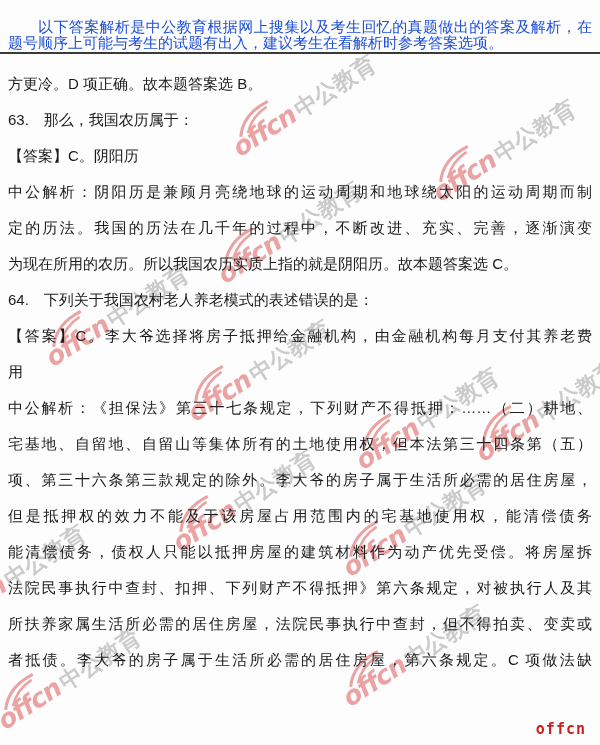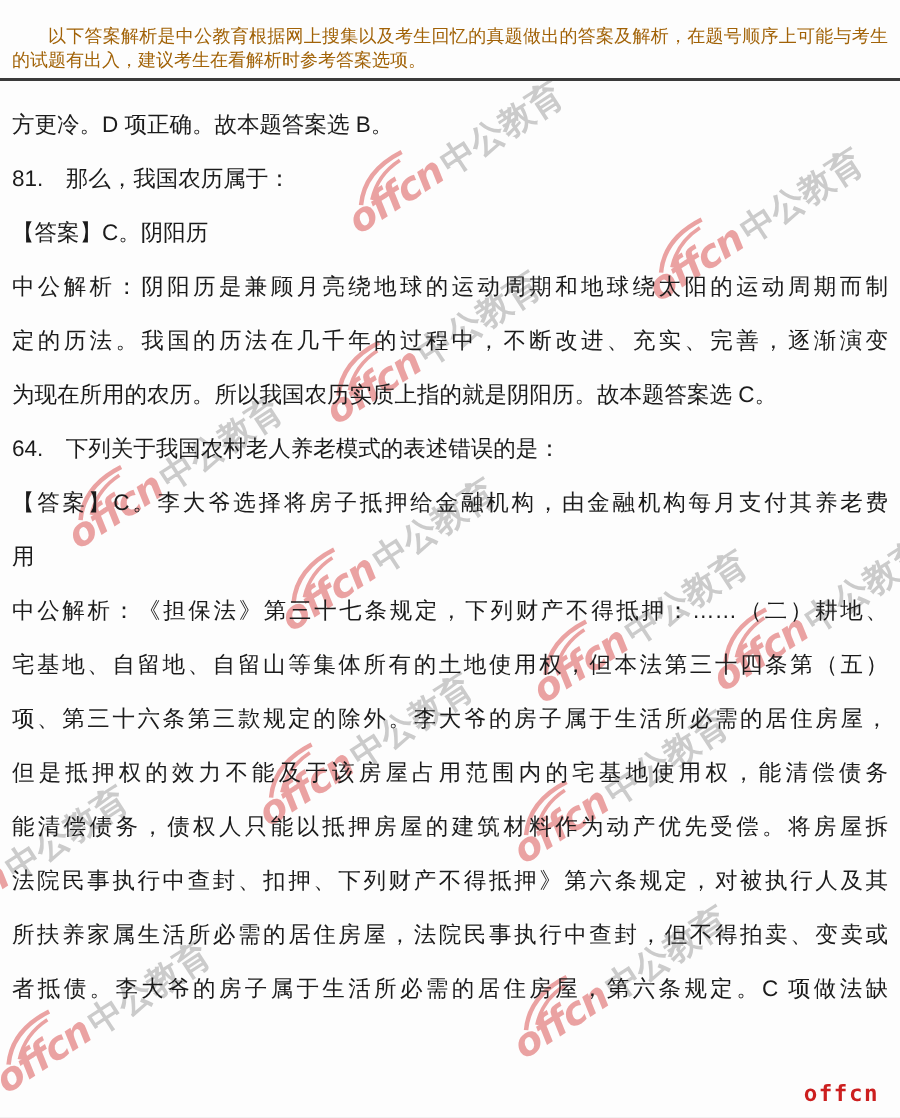--- a/index.html
+++ b/index.html
@@ -7,22 +7,22 @@
     position:relative;
     width:600px;height:745px;
     margin:0 auto;
     background:#fdfdfd;
     overflow:hidden;
     font-family:"Liberation Sans", sans-serif;
   }
   
   .disclaimer{
     position:absolute;left:8px;right:8px;top:4px;
-    font-size:12px;line-height:16px;
-    color:#a16207;
+    font-size:15px;line-height:16px;
+    color:#1d4ed8;
     text-indent:2em;
     text-align:justify;
     z-index:2;
   }
   .divider{
     position:absolute;left:0;right:0;top:52px;
     border:none;border-top:2px solid #3a3a3a;
     margin:0;z-index:2;
   }
   
@@ -162,21 +162,21 @@
         <path d="M10,21 Q22,9 40,9" stroke="#d94a4a" stroke-width="2.5" fill="none"></path>
       </svg>
     <span class="offcn-txt">offcn</span><span class="brand-txt">中公教育</span>
   </div>
 
   <p class="disclaimer">以下答案解析是中公教育根据网上搜集以及考生回忆的真题做出的答案及解析，在题号顺序上可能与考生的试题有出入，建议考生在看解析时参考答案选项。</p>
   <hr class="divider">
 
   <div class="body-text">
     <div class="line">方更冷。D 项正确。故本题答案选 B。</div>
-    <div class="line">81.　那么，我国农历属于：</div>
+    <div class="line">63.　那么，我国农历属于：</div>
     <div class="line">【答案】C。阴阳历</div>
     <div class="line j">中公解析：阴阳历是兼顾月亮绕地球的运动周期和地球绕太阳的运动周期而制</div>
     <div class="line j">定的历法。我国的历法在几千年的过程中，不断改进、充实、完善，逐渐演变</div>
     <div class="line">为现在所用的农历。所以我国农历实质上指的就是阴阳历。故本题答案选 C。</div>
     <div class="line">64.　下列关于我国农村老人养老模式的表述错误的是：</div>
     <div class="line j">【答案】C。李大爷选择将房子抵押给金融机构，由金融机构每月支付其养老费</div>
     <div class="line">用</div>
     <div class="line j">中公解析：《担保法》第三十七条规定，下列财产不得抵押：……（二）耕地、</div>
     <div class="line j">宅基地、自留地、自留山等集体所有的土地使用权，但本法第三十四条第（五）</div>
     <div class="line j">项、第三十六条第三款规定的除外。李大爷的房子属于生活所必需的居住房屋，</div>

